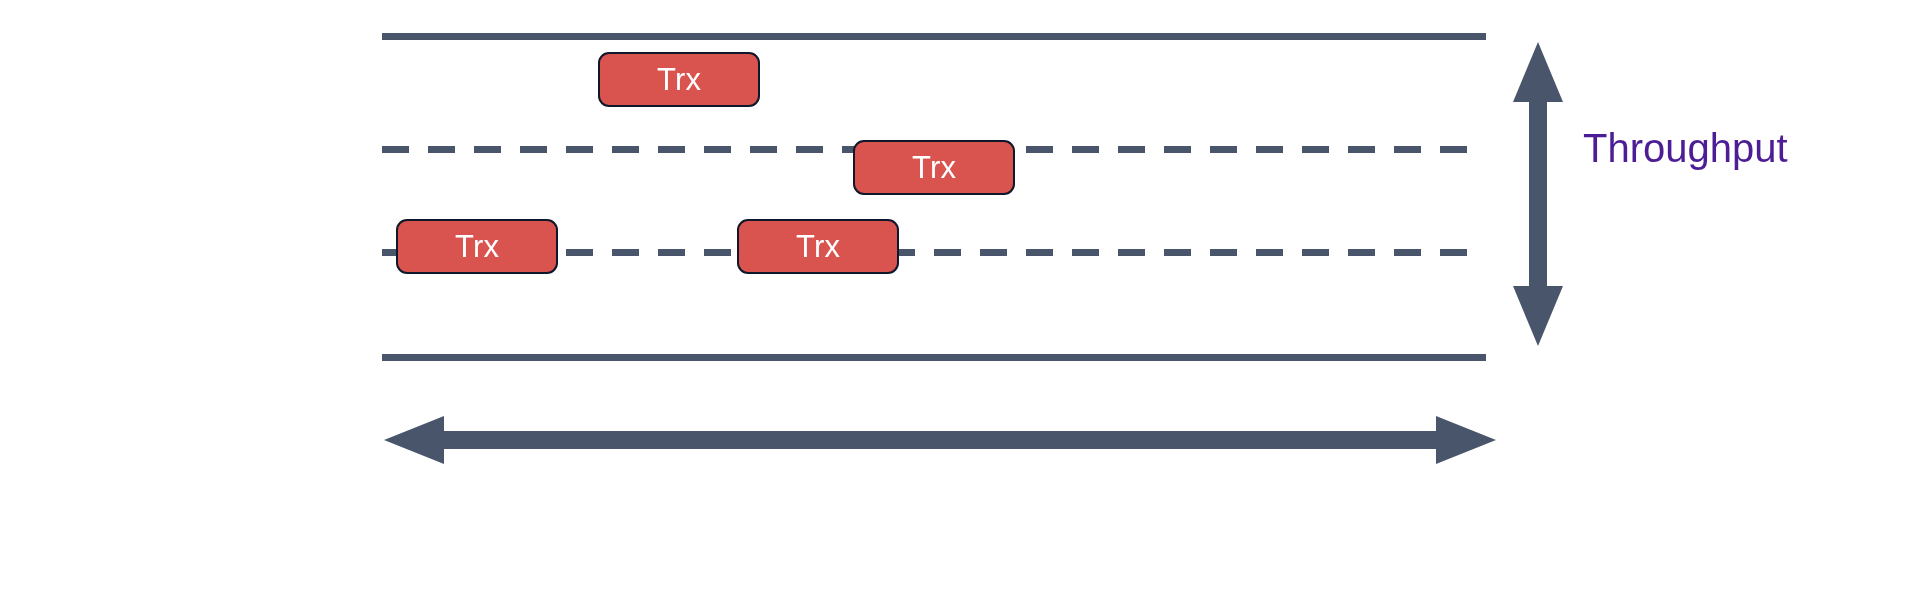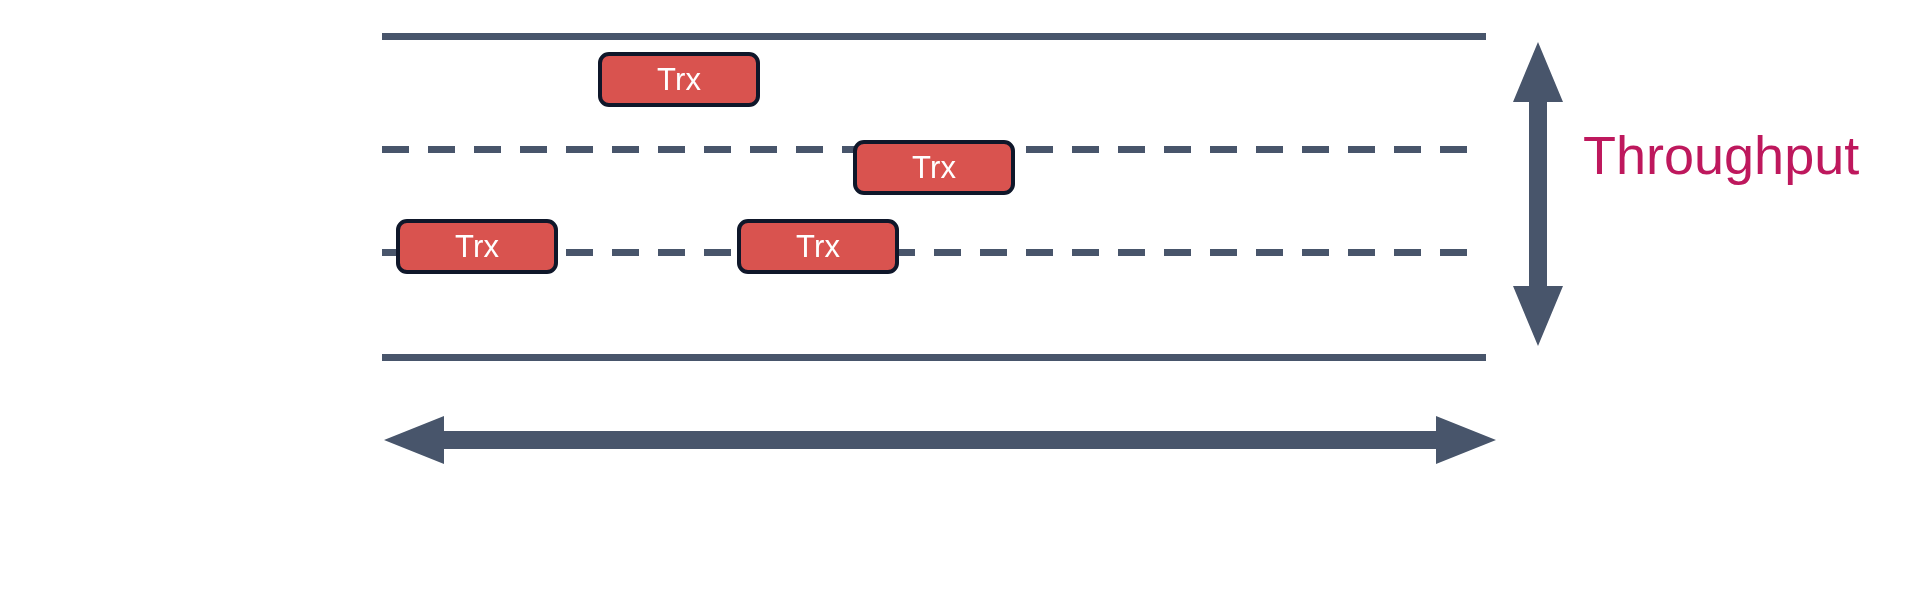--- a/index.html
+++ b/index.html
@@ -41,21 +41,21 @@
         rgba(255,255,255,0) 27px, rgba(255,255,255,0) 46px);
   }
   .dash-line.d1 { top: 146px; }
   .dash-line.d2 { top: 249px; }
 
   
   .trx {
     position: absolute;
     box-sizing: border-box;
     background: #d9534f;
-    border: 4px solid #0f172a;
+    border: 2px solid #0f172a;
     border-radius: 11px;
     color: #ffffff;
     font-size: 31px;
     line-height: 1;
     display: flex;
     align-items: center;
     justify-content: center;
     letter-spacing: 0.2px;
   }
 
@@ -75,22 +75,22 @@
     left: 382px;
     top: 414px;
     width: 1116px;
     height: 52px;
   }
   .h-arrow svg { display: block; }
 
   
   .label {
     position: absolute;
-    color: #be185d;
-    font-size: 54px;
+    color: #4c1d95;
+    font-size: 40px;
     line-height: 1;
     white-space: nowrap;
     text-align: right;
   }
   .label.throughput { left: 1583px; top: 128px; }
   .label.finality   { left: 740px;  top: 510px; }
 </style>
 </head>
 <body>
 

